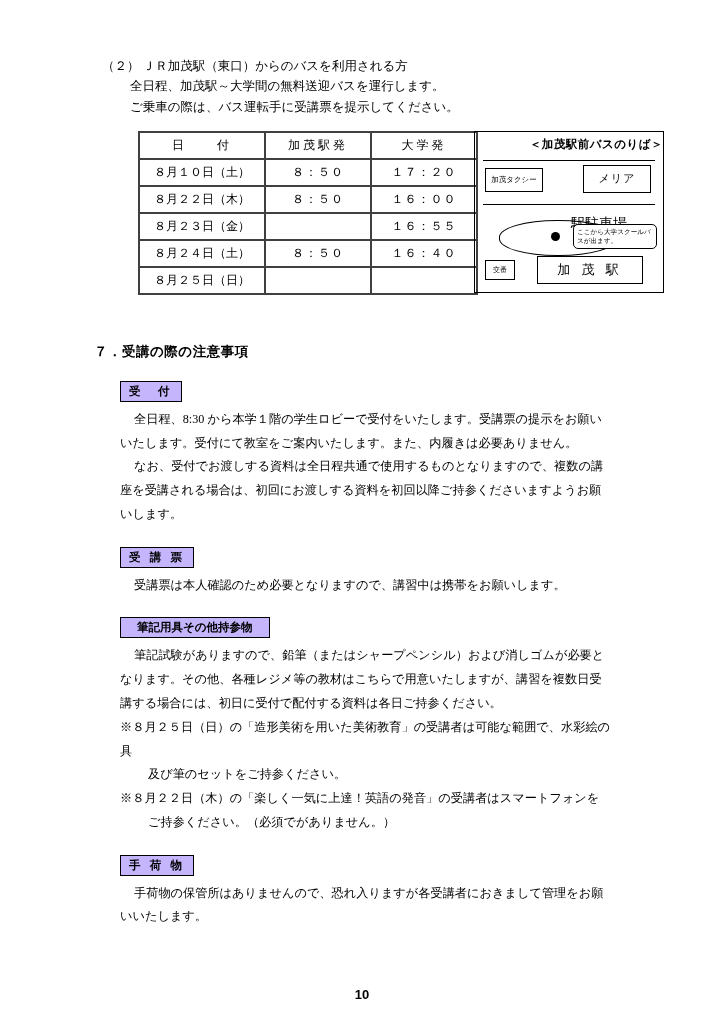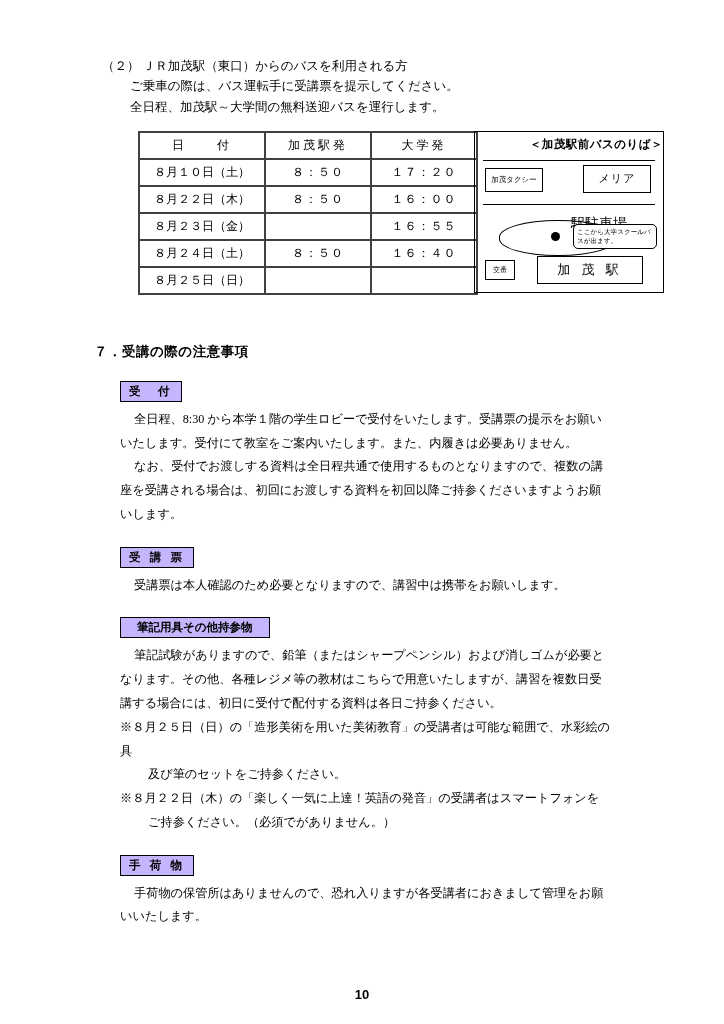--- a/index.html
+++ b/index.html
@@ -237,22 +237,22 @@
     font-family: "Liberation Sans", sans-serif;
   }
 </style>
 </head>
 <body>
 
 <div class="page">
 
   <div class="sec2">
     <div>（２） ＪＲ加茂駅（東口）からのバスを利用される方</div>
+    <div class="line-indent">全日程、加茂駅～大学間の無料送迎バスを運行します。</div>
     <div class="line-indent">ご乗車の際は、バス運転手に受講票を提示してください。</div>
-    <div class="line-indent">全日程、加茂駅～大学間の無料送迎バスを運行します。</div>
   </div>
 
   <div class="mid-row">
 
     <table class="bus">
       <thead>
         <tr>
           <th class="c0">日　　付</th>
           <th class="c1">加茂駅発</th>
           <th class="c2">大学発</th>

